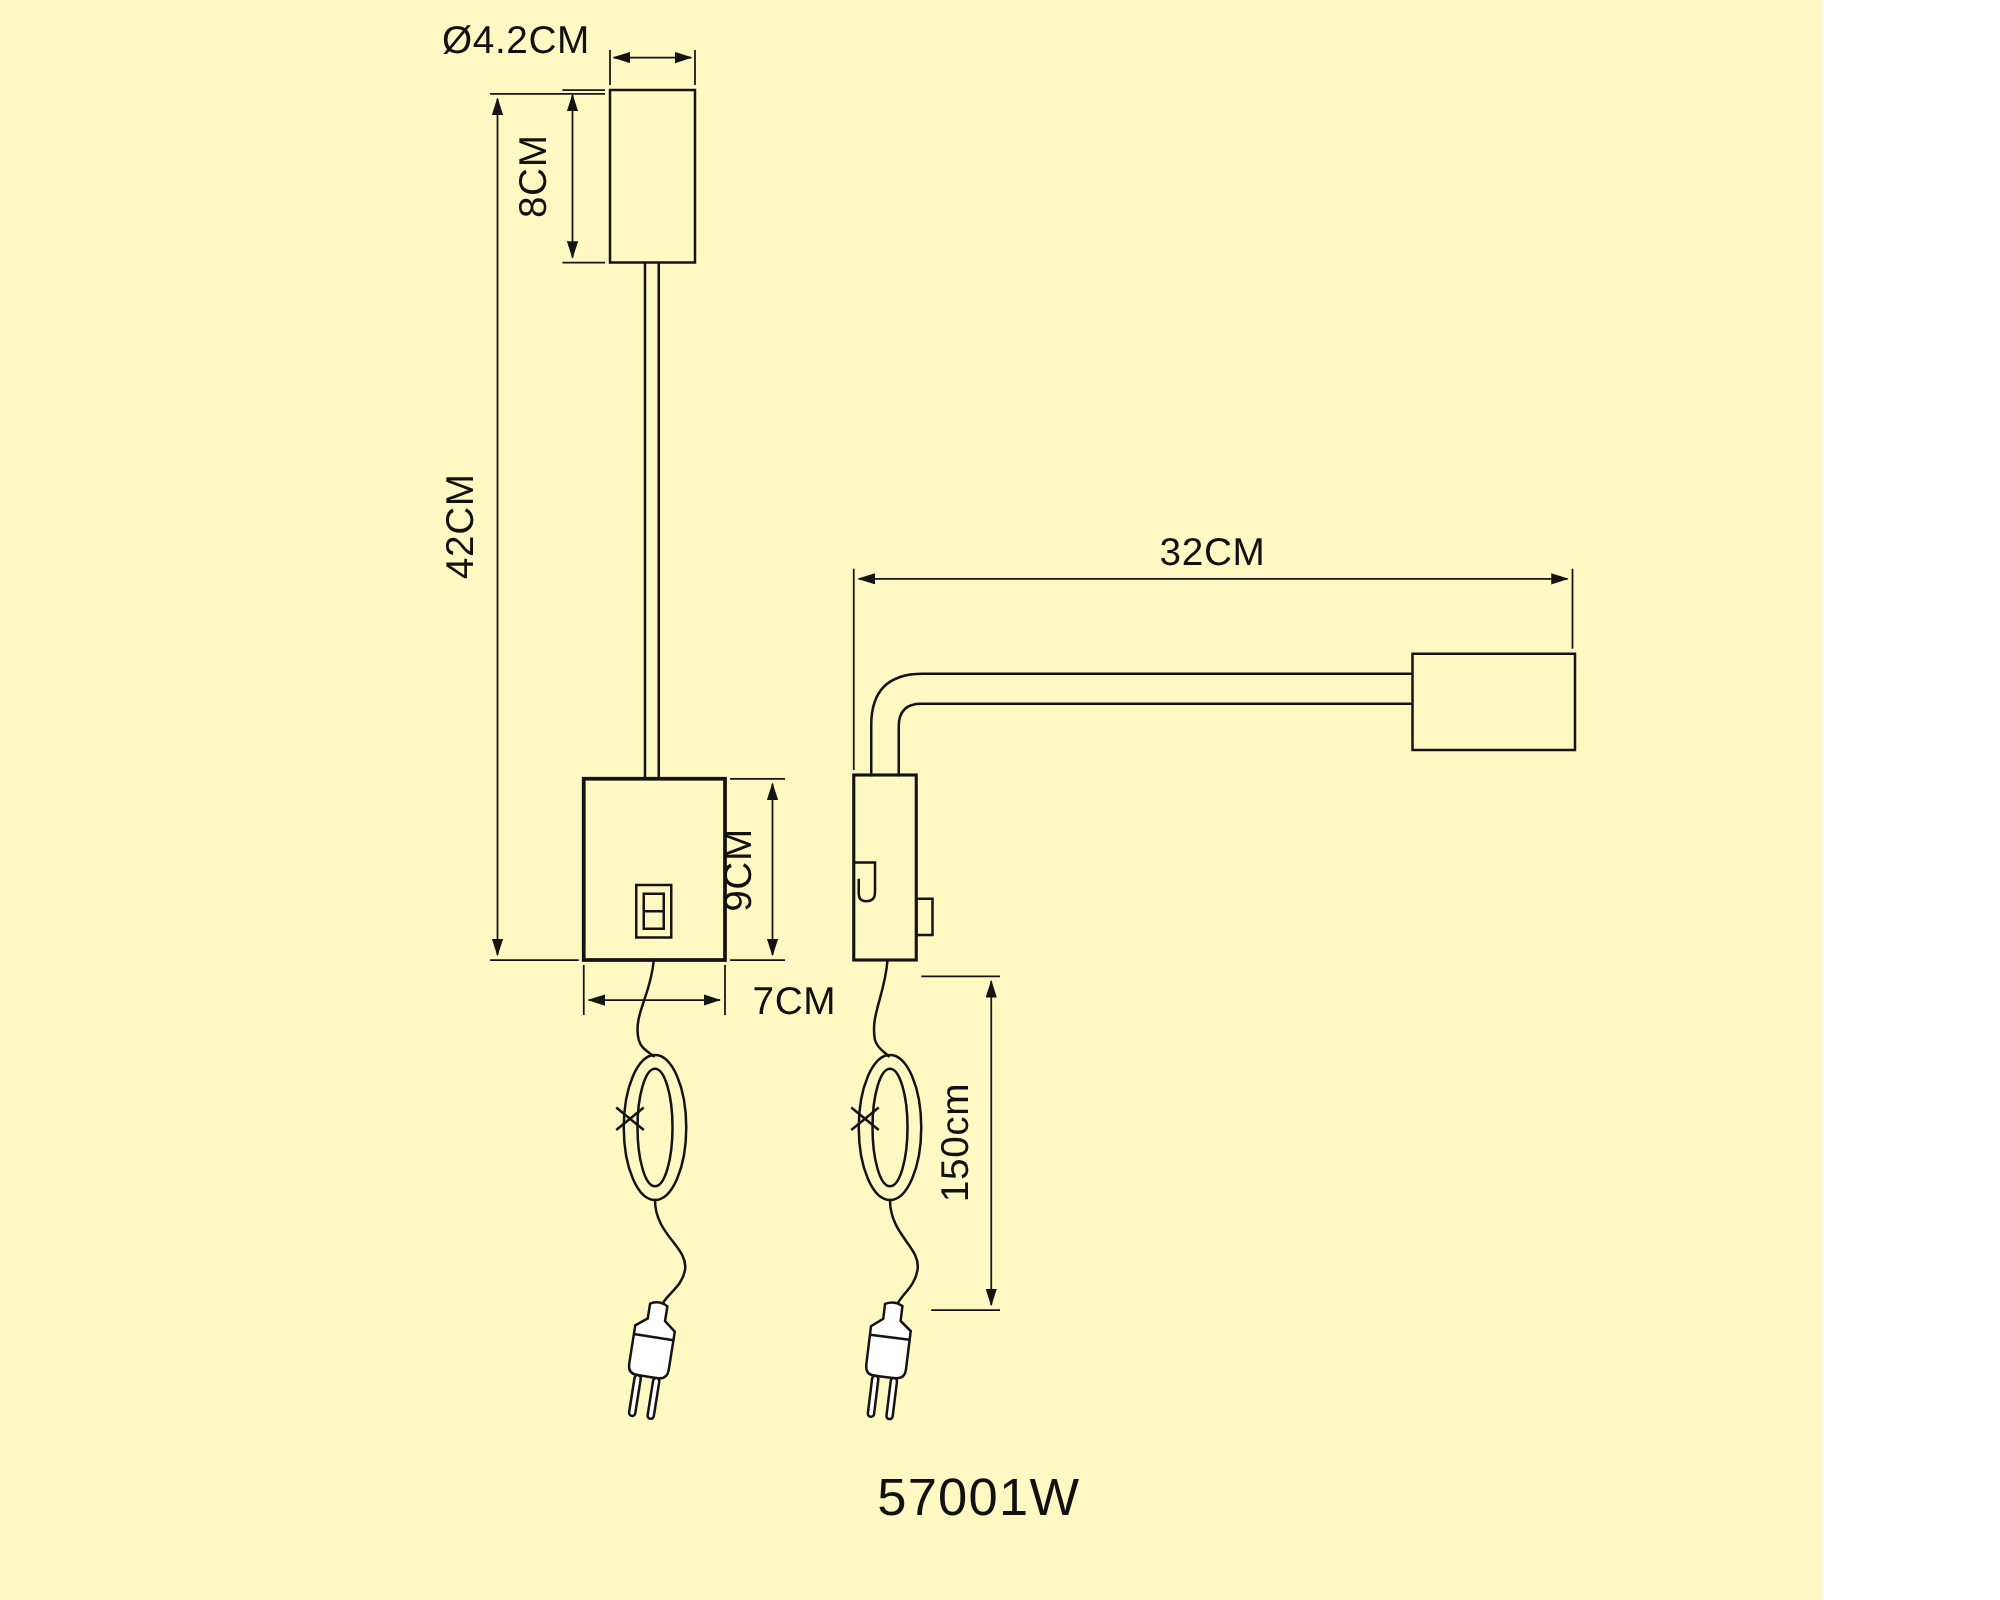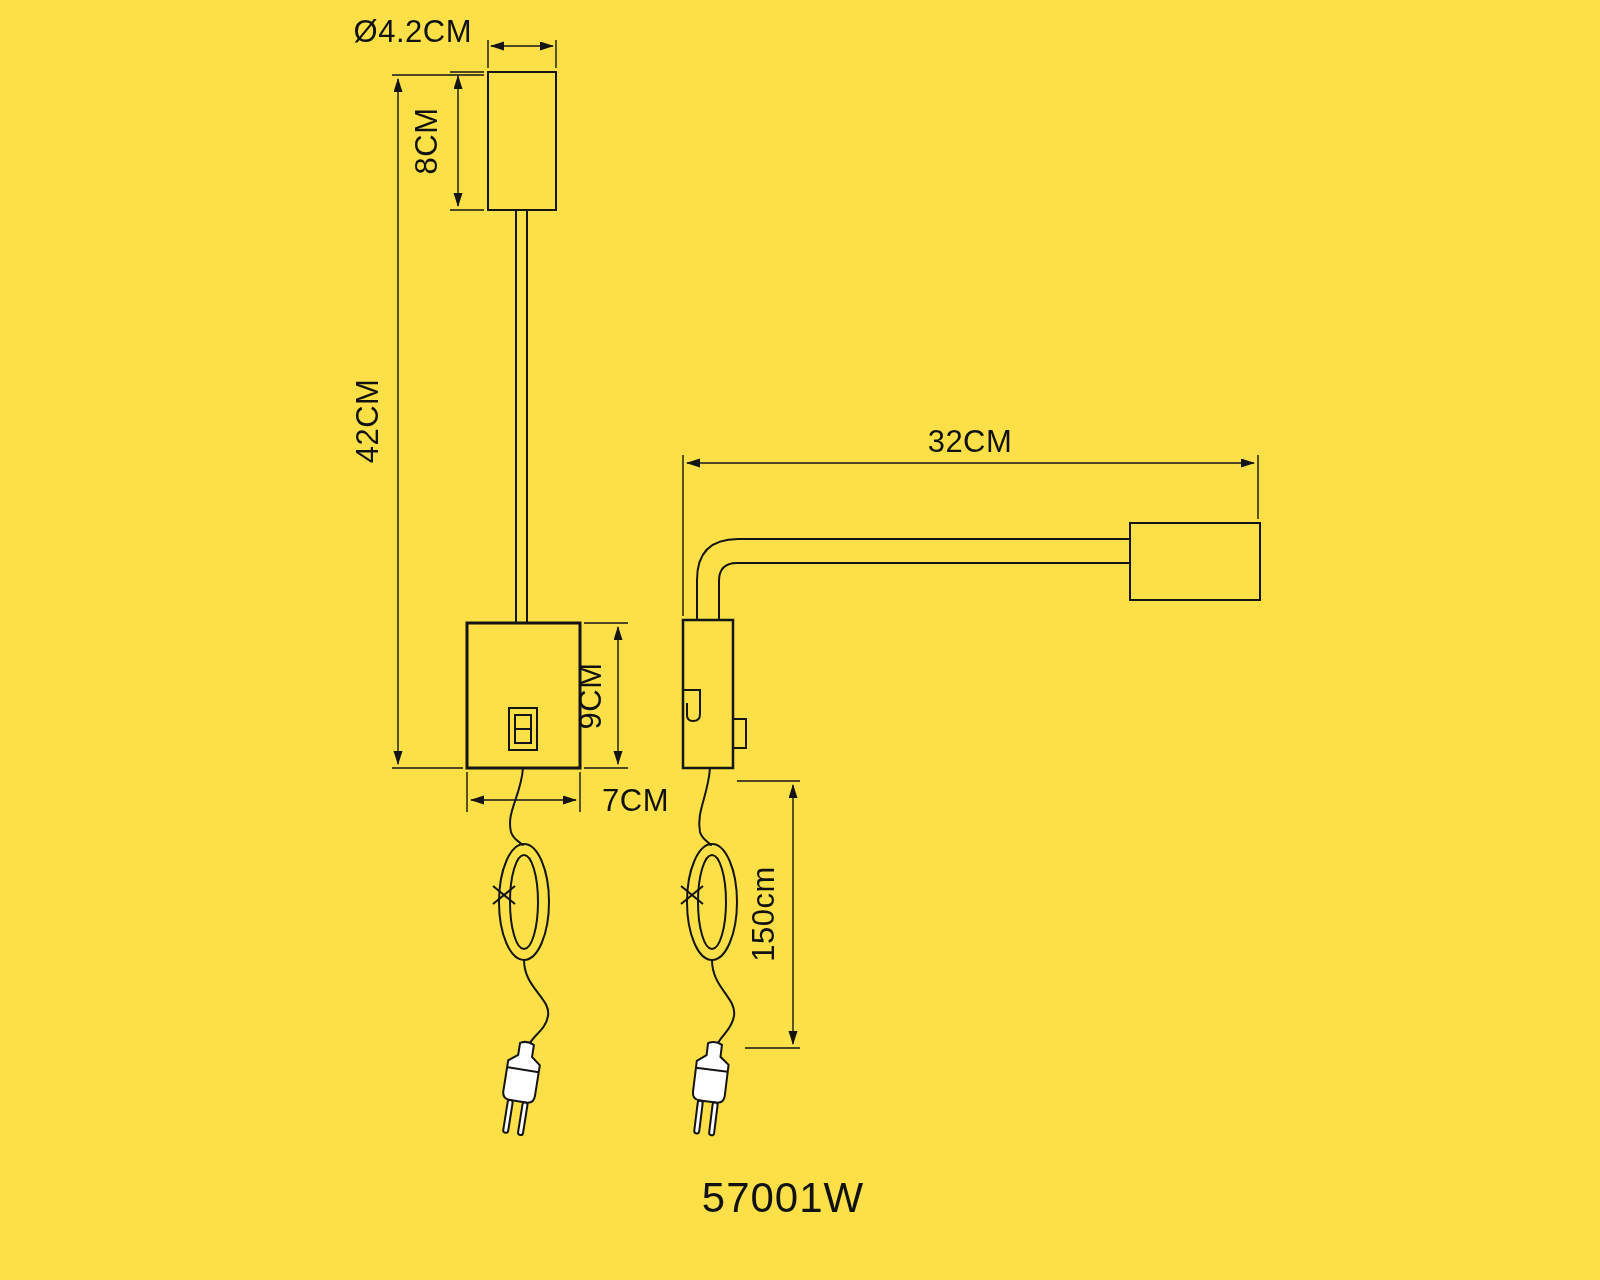--- a/index.html
+++ b/index.html
@@ -2,23 +2,23 @@
 <html><head>
 <meta charset="utf-8">
 <style>
   html, body {
     margin: 0;
     padding: 0;
     background: #ffffff;
   }
   .canvas {
     position: relative;
-    width: 1600px;
+    width: 1458px;
     height: 1280px;
-    background: #fde047;
+    background: #fef9c3;
     font-family: "Liberation Sans", sans-serif;
     overflow: hidden;
   }
   svg text {
     font-family: "Liberation Sans", sans-serif;
     fill: #111111;
   }
   .dim-label { font-size: 31px; letter-spacing: 0.5px; }
   .code-label { font-size: 42px; letter-spacing: 1px; }
   .obj { stroke: #141414; fill: none; }

